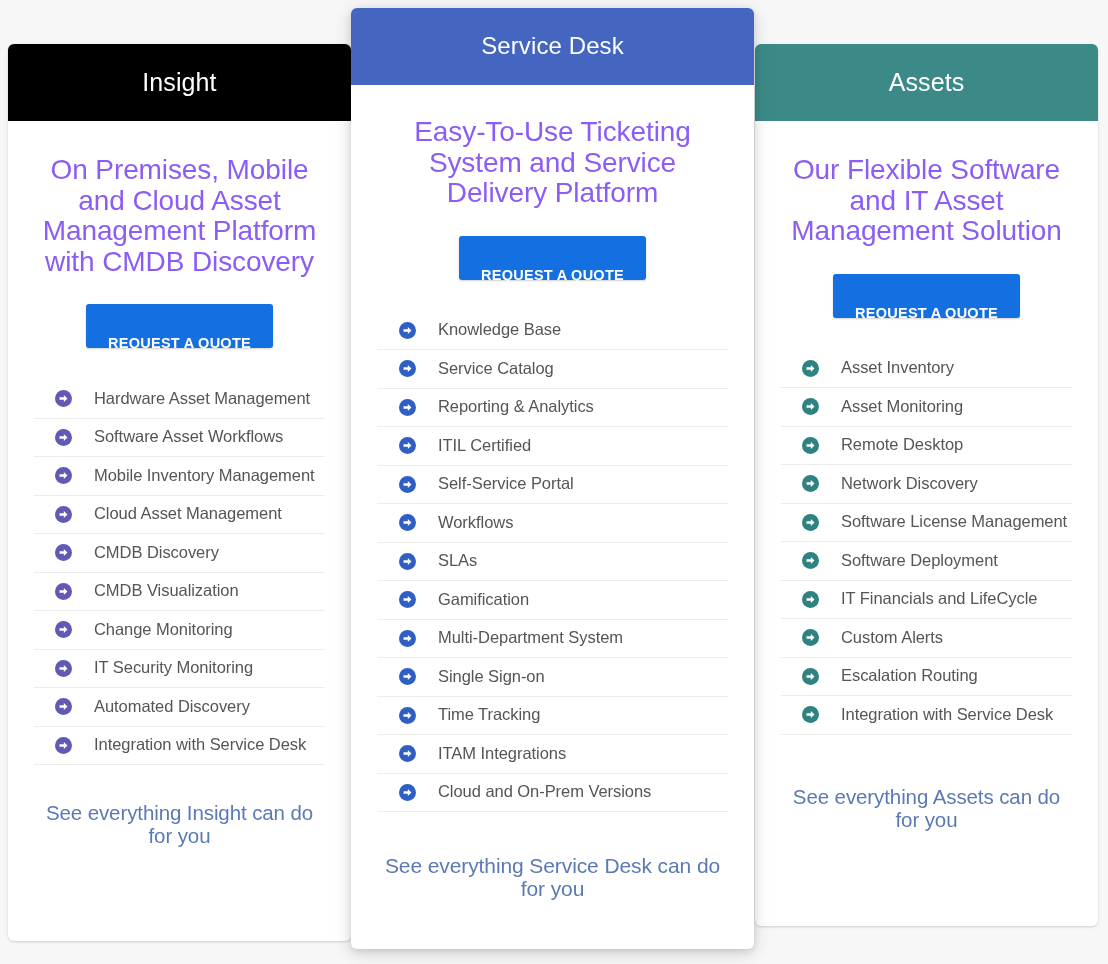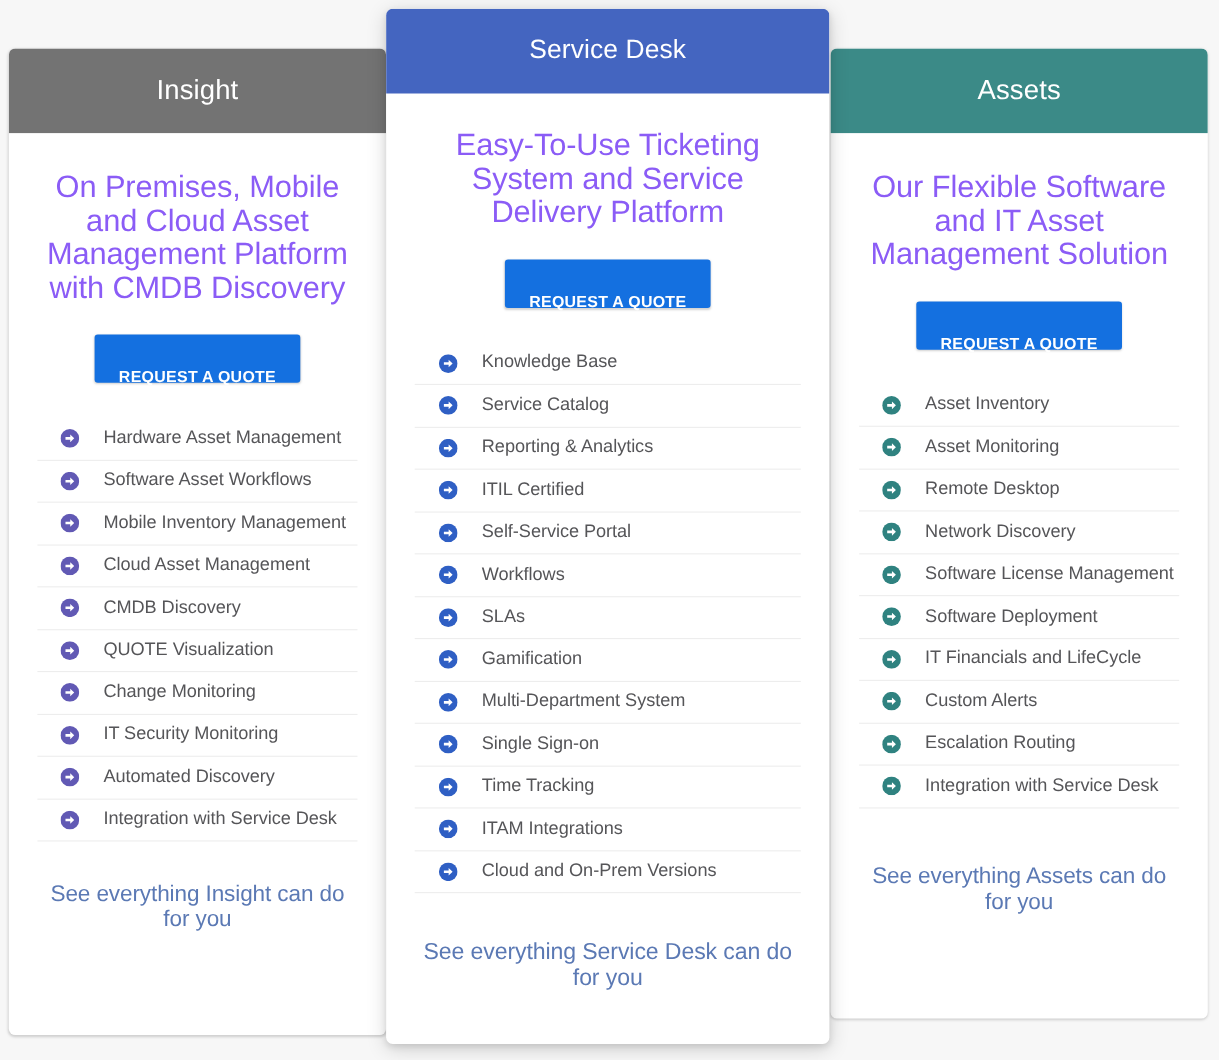--- a/index.html
+++ b/index.html
@@ -148,21 +148,21 @@
 
   #card-servicedesk .see-link { margin-top: 42px; font-size: 21px; }
   #card-assets .see-link { margin-top: 50px; }
 </style>
 </head>
 <body>
 
 <div id="stage">
 
   <div class="card card-side" id="card-insight">
-    <div class="card-header" style="background:#737373;">
+    <div class="card-header" style="background:#000000;">
       <span class="title">Insight</span>
     </div>
     <div class="card-body">
       <p class="tagline">On Premises, Mobile and Cloud Asset Management Platform with CMDB Discovery</p>
       <button class="quote-btn">REQUEST A QUOTE</button>
       <ul class="feature-list">
           <li class="feature-item">
             <svg class="feature-icon" viewBox="0 0 24 24">
               <circle cx="12" cy="12" r="12" fill="#6159b4"></circle>
               <path d="M6.4 10.3h6.1V7.1l5.1 4.9-5.1 4.9v-3.2H6.4z" fill="#ffffff"></path>
@@ -195,21 +195,21 @@
               <circle cx="12" cy="12" r="12" fill="#6159b4"></circle>
               <path d="M6.4 10.3h6.1V7.1l5.1 4.9-5.1 4.9v-3.2H6.4z" fill="#ffffff"></path>
             </svg>
             <span class="feature-label">CMDB Discovery</span>
           </li>
           <li class="feature-item">
             <svg class="feature-icon" viewBox="0 0 24 24">
               <circle cx="12" cy="12" r="12" fill="#6159b4"></circle>
               <path d="M6.4 10.3h6.1V7.1l5.1 4.9-5.1 4.9v-3.2H6.4z" fill="#ffffff"></path>
             </svg>
-            <span class="feature-label">QUOTE Visualization</span>
+            <span class="feature-label">CMDB Visualization</span>
           </li>
           <li class="feature-item">
             <svg class="feature-icon" viewBox="0 0 24 24">
               <circle cx="12" cy="12" r="12" fill="#6159b4"></circle>
               <path d="M6.4 10.3h6.1V7.1l5.1 4.9-5.1 4.9v-3.2H6.4z" fill="#ffffff"></path>
             </svg>
             <span class="feature-label">Change Monitoring</span>
           </li>
           <li class="feature-item">
             <svg class="feature-icon" viewBox="0 0 24 24">

